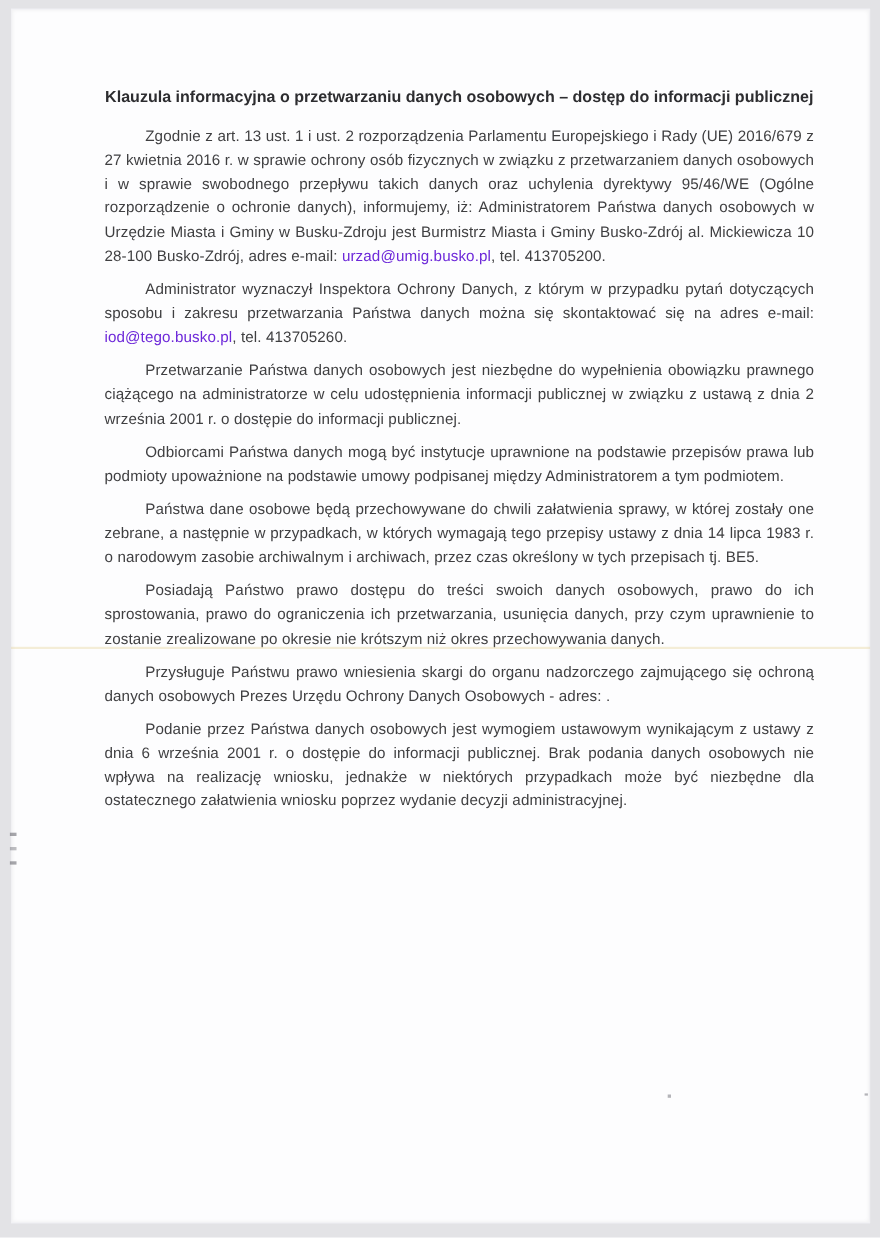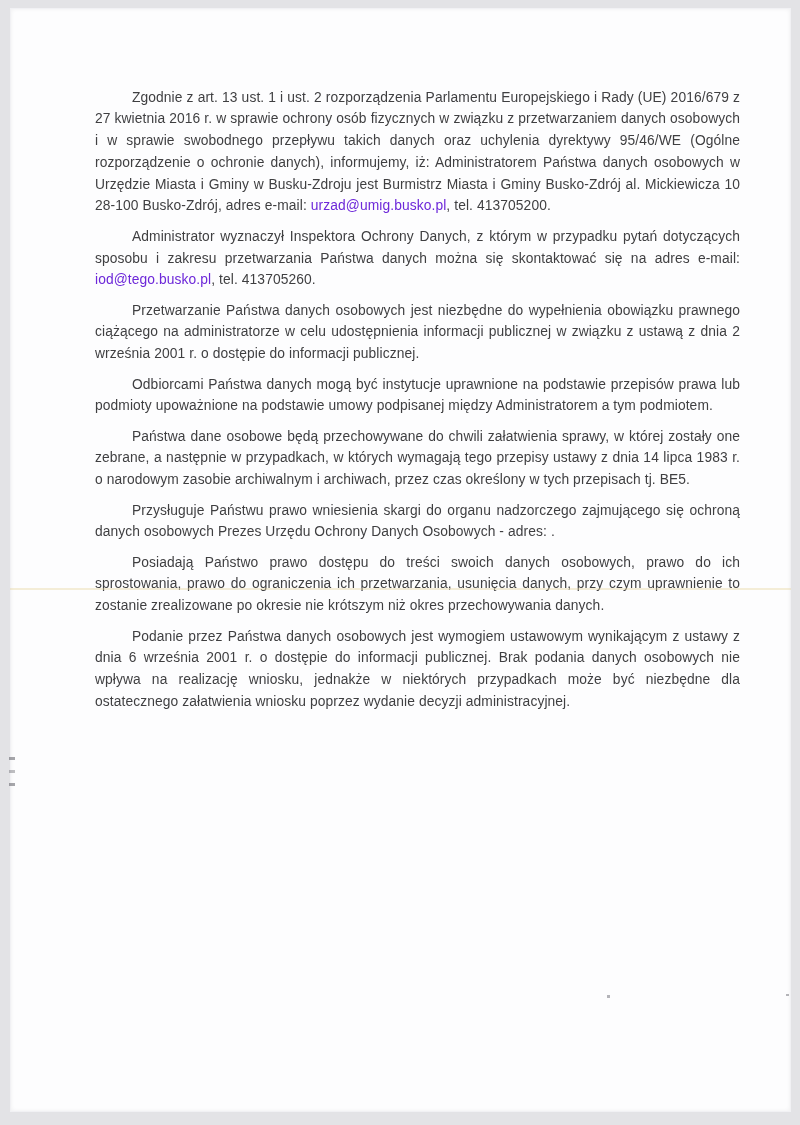--- a/index.html
+++ b/index.html
@@ -75,34 +75,35 @@
   }
   .speck.s1 { left: 607px; top: 995px; width: 3px; height: 3px; }
   .speck.s2 { left: 786px; top: 994px; width: 3px; height: 2px; }
 </style>
 </head>
 <body>
 
 <div class="page">
   <div class="content">
 
+    <h1 class="title">Klauzula informacyjna o przetwarzaniu danych osobowych – dostęp do informacji publicznej</h1>
 
     <p class="para"><span>Zgodnie z art. 13 ust. 1 i ust. 2 rozporządzenia Parlamentu Europejskiego i Rady (UE) 2016/679 z 27 kwietnia 2016 r. w sprawie ochrony osób fizycznych w związku z przetwarzaniem danych osobowych i w sprawie swobodnego przepływu takich danych oraz uchylenia dyrektywy 95/46/WE (Ogólne rozporządzenie o ochronie danych), informujemy, iż: Administratorem Państwa danych osobowych w Urzędzie Miasta i Gminy w Busku-Zdroju jest Burmistrz Miasta i Gminy Busko-Zdrój al. Mickiewicza 10 28-100 Busko-Zdrój, adres e-mail: </span><span class="email-link">urzad@umig.busko.pl</span><span>, tel. 413705200.</span></p>
 
     <p class="para"><span>Administrator wyznaczył Inspektora Ochrony Danych, z którym w przypadku pytań dotyczących sposobu i zakresu przetwarzania Państwa danych można się skontaktować się na adres e-mail: </span><span class="email-link">iod@tego.busko.pl</span><span>, tel. 413705260.</span></p>
 
     <p class="para">Przetwarzanie Państwa danych osobowych jest niezbędne do wypełnienia obowiązku prawnego ciążącego na administratorze w celu udostępnienia informacji publicznej w związku z ustawą z dnia 2 września 2001 r. o dostępie do informacji publicznej.</p>
 
     <p class="para">Odbiorcami Państwa danych mogą być instytucje uprawnione na podstawie przepisów prawa lub podmioty upoważnione na podstawie umowy podpisanej między Administratorem a tym podmiotem.</p>
 
     <p class="para">Państwa dane osobowe będą przechowywane do chwili załatwienia sprawy, w której zostały one zebrane, a następnie w przypadkach, w których wymagają tego przepisy ustawy z dnia 14 lipca 1983 r. o narodowym zasobie archiwalnym i archiwach, przez czas określony w tych przepisach tj. BE5.</p>
 
+    <p class="para">Posiadają Państwo prawo dostępu do treści swoich danych osobowych, prawo do ich sprostowania, prawo do ograniczenia ich przetwarzania, usunięcia danych, przy czym uprawnienie to zostanie zrealizowane po okresie nie krótszym niż okres przechowywania danych.</p>
+
     <p class="para">Przysługuje Państwu prawo wniesienia skargi do organu nadzorczego zajmującego się ochroną danych osobowych Prezes Urzędu Ochrony Danych Osobowych - adres: .</p>
-
-    <p class="para">Posiadają Państwo prawo dostępu do treści swoich danych osobowych, prawo do ich sprostowania, prawo do ograniczenia ich przetwarzania, usunięcia danych, przy czym uprawnienie to zostanie zrealizowane po okresie nie krótszym niż okres przechowywania danych.</p>
 
     <p class="para">Podanie przez Państwa danych osobowych jest wymogiem ustawowym wynikającym z ustawy z dnia 6 września 2001 r. o dostępie do informacji publicznej. Brak podania danych osobowych nie wpływa na realizację wniosku, jednakże w niektórych przypadkach może być niezbędne dla ostatecznego załatwienia wniosku poprzez wydanie decyzji administracyjnej.</p>
 
   </div>
 </div>
 
 <div class="crease-line"></div>
 <div class="edge-mark m1"></div>
 <div class="edge-mark m2"></div>
 <div class="edge-mark m3"></div>

